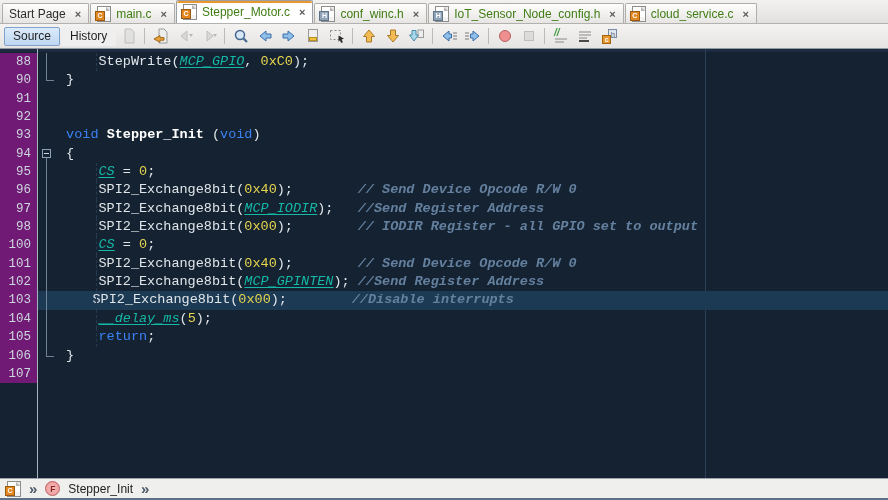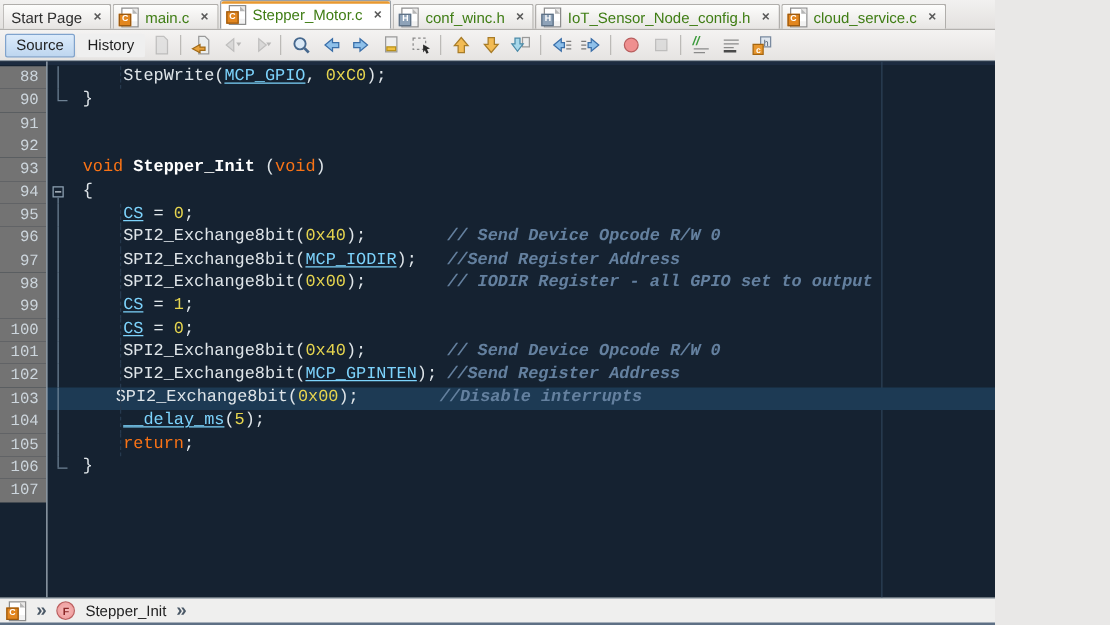--- a/index.html
+++ b/index.html
@@ -1,17 +1,17 @@
 <!DOCTYPE html>
 <html><head>
 <meta charset="utf-8">
 <style>
   html,body{margin:0;padding:0;}
   body{width:888px;height:500px;overflow:hidden;background:#e9e8e7;font-family:"Liberation Sans",sans-serif;-webkit-font-smoothing:antialiased;}
-  .window{width:796px;height:500px;display:flex;flex-direction:column;}
+  .window{width:888px;height:500px;display:flex;flex-direction:column;}
 
   
   .tabbar{height:24px;box-sizing:border-box;background:linear-gradient(#f2f1f0,#e3e1df);border-bottom:1px solid #b3b1ae;display:flex;align-items:flex-end;padding-left:2px;}
   .tab{height:20px;box-sizing:border-box;display:flex;align-items:center;gap:5px;padding:0 7px 0 6px;border:1px solid #b0aeab;border-bottom:none;background:linear-gradient(#fdfdfc,#e7e5e3);margin-right:1px;font-size:12px;position:relative;border-radius:2px 2px 0 0;cursor:default;white-space:nowrap;}
   .tab.active{background:#ffffff;height:23px;border-color:#9aa0a6;z-index:2;}
   .tab.active::before{content:"";position:absolute;top:0;left:0;right:0;height:2px;background:#e8982f;border-radius:2px 2px 0 0;}
   .tlabel{color:#3f7d14;}
   .tlabel.plain{color:#2e2e2e;}
   .tclose{color:#5a5a5a;font-size:11px;font-weight:bold;margin-left:4px;line-height:10px;}
   .ficon{width:12px;height:14px;background:#fff;border:1px solid #8d8d8d;position:relative;flex:none;box-shadow:inset 0 -4px 0 #f2f2f2;}
@@ -28,35 +28,35 @@
   .ibtn.disabled{opacity:.55;}
   .tsep{width:1px;height:16px;background:#bcbab7;margin:0 3px;flex:none;}
 
   
   .editor{position:relative;flex:1;background:#152231;overflow:hidden;}
   .topstrip{height:3px;background:#1c2b40;}
   .gutter-sep{position:absolute;left:37px;top:0;bottom:0;width:1px;background:#a7b4bf;z-index:5;}
   .margin-line{position:absolute;left:705px;top:0;bottom:0;width:1px;background:#2c4157;z-index:0;}
   .rows{position:relative;font-family:"Liberation Mono",monospace;font-size:13.5px;line-height:18.35px;padding-top:1px;z-index:1;}
   .row{position:relative;height:18.35px;display:flex;white-space:pre;}
-  .num{width:37px;flex:none;box-sizing:border-box;text-align:right;padding-right:6px;color:#cdd6dd;font-size:12.5px;background:#737373;z-index:2;}
+  .num{width:37px;flex:none;box-sizing:border-box;text-align:right;padding-right:6px;color:#cdd6dd;font-size:12.5px;background:#701a75;z-index:2;}
   .rest{flex:1;position:relative;padding-left:21px;box-sizing:border-box;}
   .row.current .rest{background:#1d3a54;padding-left:15px;}
   .guide{position:absolute;left:59px;top:0;bottom:0;border-left:1px dashed #26394e;}
   .fold{position:absolute;left:0;top:0;bottom:0;width:20px;}
   .f-line::after{content:"";position:absolute;left:9px;top:0;bottom:0;width:1px;background:#7e93a6;opacity:.85;}
   .f-end::after{content:"";position:absolute;left:9px;top:0;height:9px;width:1px;background:#7e93a6;opacity:.85;}
   .f-end::before{content:"";position:absolute;left:9px;top:9px;width:8px;height:1px;background:#7e93a6;opacity:.85;}
   .f-box::after{content:"";position:absolute;left:9px;top:13px;bottom:0;width:1px;background:#7e93a6;opacity:.85;}
   .fbox{position:absolute;left:5px;top:4px;width:9px;height:9px;box-sizing:border-box;border:1px solid #8ea2b4;background:#152231;z-index:3;}
   .fbox::after{content:"";position:absolute;left:1px;right:1px;top:3px;height:1px;background:#cdd6dd;}
   .tok-p{color:#dfe5e9;}
-  .tok-k{color:#f97316;}
+  .tok-k{color:#3b82f6;}
   .tok-n{color:#e6d54f;}
-  .tok-m{color:#7dd3fc;text-decoration:underline;text-underline-offset:2px;}
+  .tok-m{color:#14b8a6;text-decoration:underline;text-underline-offset:2px;font-style:italic;}
   .tok-c{color:#64809f;font-style:italic;font-weight:bold;}
   .tok-f{color:#ffffff;font-weight:bold;}
 
   
   .breadcrumb{height:22px;box-sizing:border-box;background:#efefee;border-top:1px solid #9aa5ad;border-bottom:2px solid #5e7085;display:flex;align-items:center;padding:0 7px;gap:8px;font-size:12px;color:#222;}
   .chev{color:#4a5866;font-size:15px;font-weight:bold;line-height:12px;}
   .func-ic{width:13px;height:13px;border-radius:50%;background:radial-gradient(#f6bcbc,#ee9595);border:1px solid #bb5e5e;color:#8b2626;font-size:8.5px;font-weight:bold;display:flex;align-items:center;justify-content:center;flex:none;}
 </style>
 </head>
 <body>
@@ -249,21 +249,20 @@
         <div class="row"><span class="num">88</span><span class="rest"><span class="guide"></span><span class="fold f-line"></span><span class="tok-p">     StepWrite(</span><span class="tok-m">MCP_GPIO</span><span class="tok-p">, </span><span class="tok-n">0xC0</span><span class="tok-p">);</span></span></div>
         <div class="row"><span class="num">90</span><span class="rest"><span class="fold f-end"></span><span class="tok-p"> }</span></span></div>
         <div class="row"><span class="num">91</span><span class="rest"></span></div>
         <div class="row"><span class="num">92</span><span class="rest"></span></div>
         <div class="row"><span class="num">93</span><span class="rest"><span class="tok-p"> </span><span class="tok-k">void</span><span class="tok-p"> </span><span class="tok-f">Stepper_Init</span><span class="tok-p"> (</span><span class="tok-k">void</span><span class="tok-p">)</span></span></div>
         <div class="row"><span class="num">94</span><span class="rest"><span class="fold f-box"><span class="fbox"></span></span><span class="tok-p"> {</span></span></div>
         <div class="row"><span class="num">95</span><span class="rest"><span class="guide"></span><span class="fold f-line"></span><span class="tok-p">     </span><span class="tok-m">CS</span><span class="tok-p"> = </span><span class="tok-n">0</span><span class="tok-p">;</span></span></div>
         <div class="row"><span class="num">96</span><span class="rest"><span class="guide"></span><span class="fold f-line"></span><span class="tok-p">     SPI2_Exchange8bit(</span><span class="tok-n">0x40</span><span class="tok-p">);</span><span class="tok-c">        // Send Device Opcode R/W 0</span></span></div>
         <div class="row"><span class="num">97</span><span class="rest"><span class="guide"></span><span class="fold f-line"></span><span class="tok-p">     SPI2_Exchange8bit(</span><span class="tok-m">MCP_IODIR</span><span class="tok-p">);</span><span class="tok-c">   //Send Register Address</span></span></div>
         <div class="row"><span class="num">98</span><span class="rest"><span class="guide"></span><span class="fold f-line"></span><span class="tok-p">     SPI2_Exchange8bit(</span><span class="tok-n">0x00</span><span class="tok-p">);</span><span class="tok-c">        // IODIR Register - all GPIO set to output</span></span></div>
-        <div class="row"><span class="num">99</span><span class="rest"><span class="guide"></span><span class="fold f-line"></span><span class="tok-p">     </span><span class="tok-m">CS</span><span class="tok-p"> = </span><span class="tok-n">1</span><span class="tok-p">;</span></span></div>
         <div class="row"><span class="num">100</span><span class="rest"><span class="guide"></span><span class="fold f-line"></span><span class="tok-p">     </span><span class="tok-m">CS</span><span class="tok-p"> = </span><span class="tok-n">0</span><span class="tok-p">;</span></span></div>
         <div class="row"><span class="num">101</span><span class="rest"><span class="guide"></span><span class="fold f-line"></span><span class="tok-p">     SPI2_Exchange8bit(</span><span class="tok-n">0x40</span><span class="tok-p">);</span><span class="tok-c">        // Send Device Opcode R/W 0</span></span></div>
         <div class="row"><span class="num">102</span><span class="rest"><span class="guide"></span><span class="fold f-line"></span><span class="tok-p">     SPI2_Exchange8bit(</span><span class="tok-m">MCP_GPINTEN</span><span class="tok-p">);</span><span class="tok-c"> //Send Register Address</span></span></div>
         <div class="row current"><span class="num">103</span><span class="rest"><span class="guide"></span><span class="fold f-line"></span><span class="tok-p">     SPI2_Exchange8bit(</span><span class="tok-n">0x00</span><span class="tok-p">);</span><span class="tok-c">        //Disable interrupts</span></span></div>
         <div class="row"><span class="num">104</span><span class="rest"><span class="guide"></span><span class="fold f-line"></span><span class="tok-p">     </span><span class="tok-m">__delay_ms</span><span class="tok-p">(</span><span class="tok-n">5</span><span class="tok-p">);</span></span></div>
         <div class="row"><span class="num">105</span><span class="rest"><span class="guide"></span><span class="fold f-line"></span><span class="tok-p">     </span><span class="tok-k">return</span><span class="tok-p">;</span></span></div>
         <div class="row"><span class="num">106</span><span class="rest"><span class="fold f-end"></span><span class="tok-p"> }</span></span></div>
         <div class="row"><span class="num">107</span><span class="rest"></span></div>
       </div>
     <div class="gutter-sep"></div>

